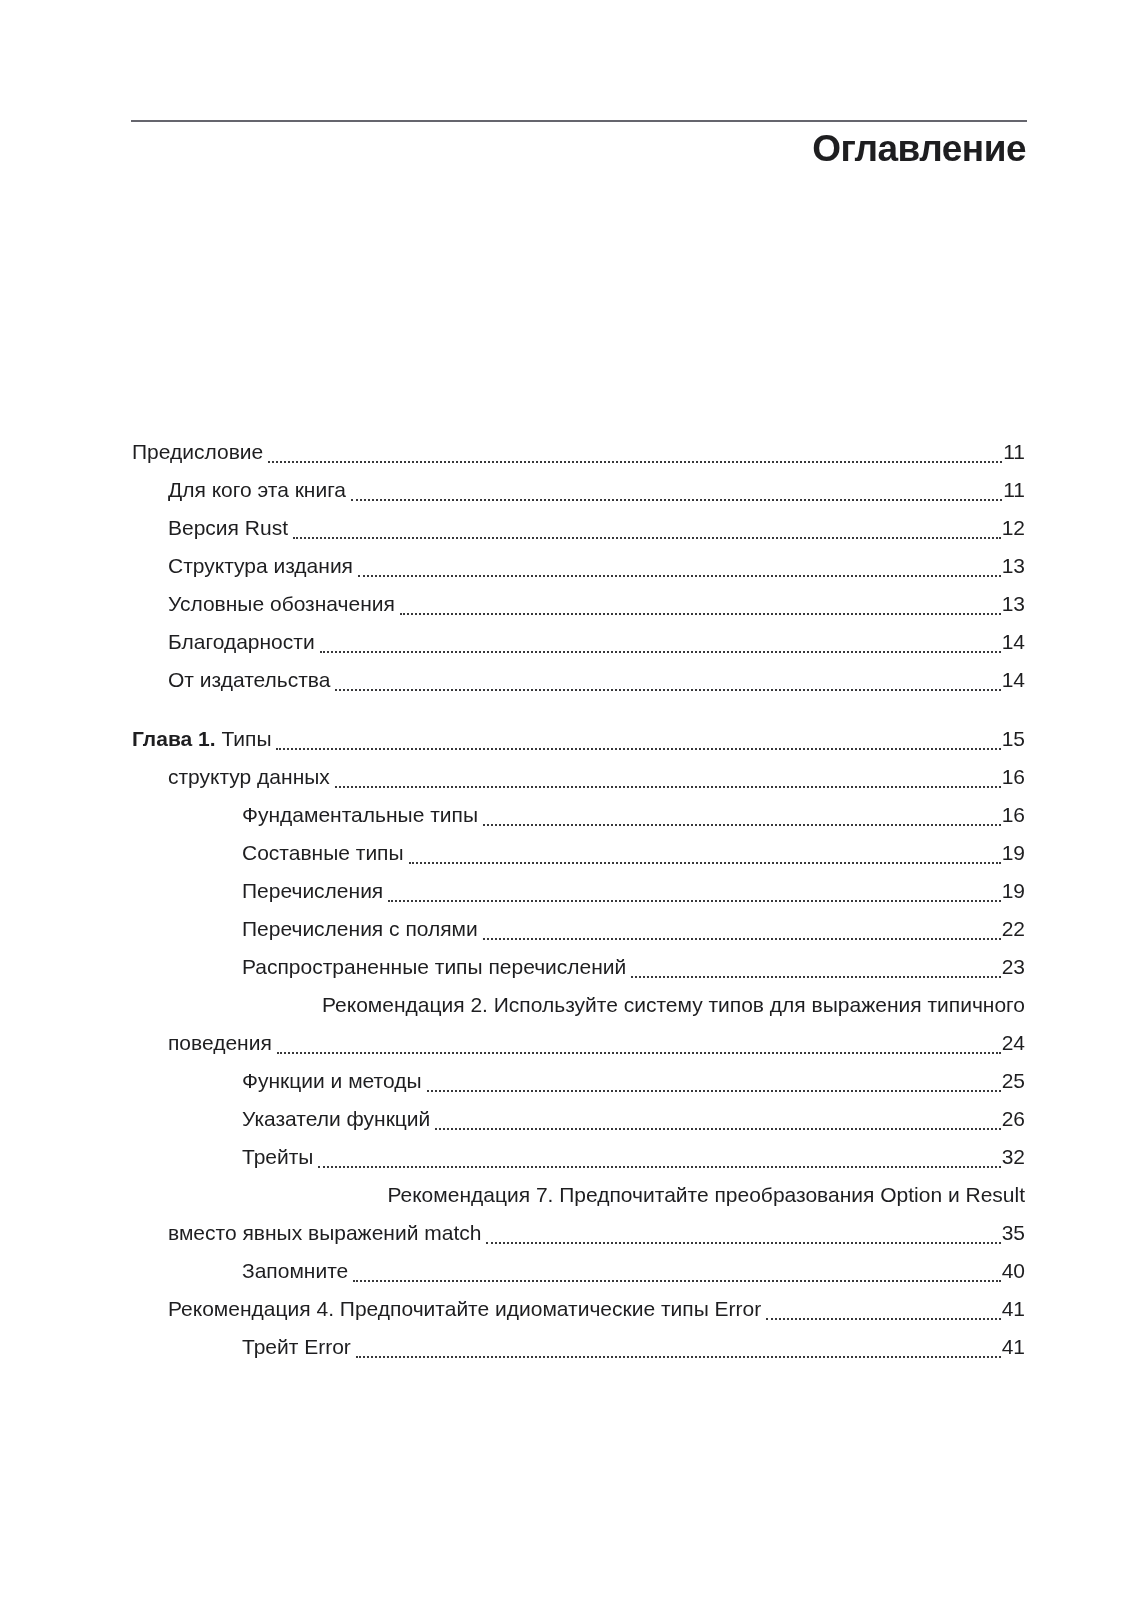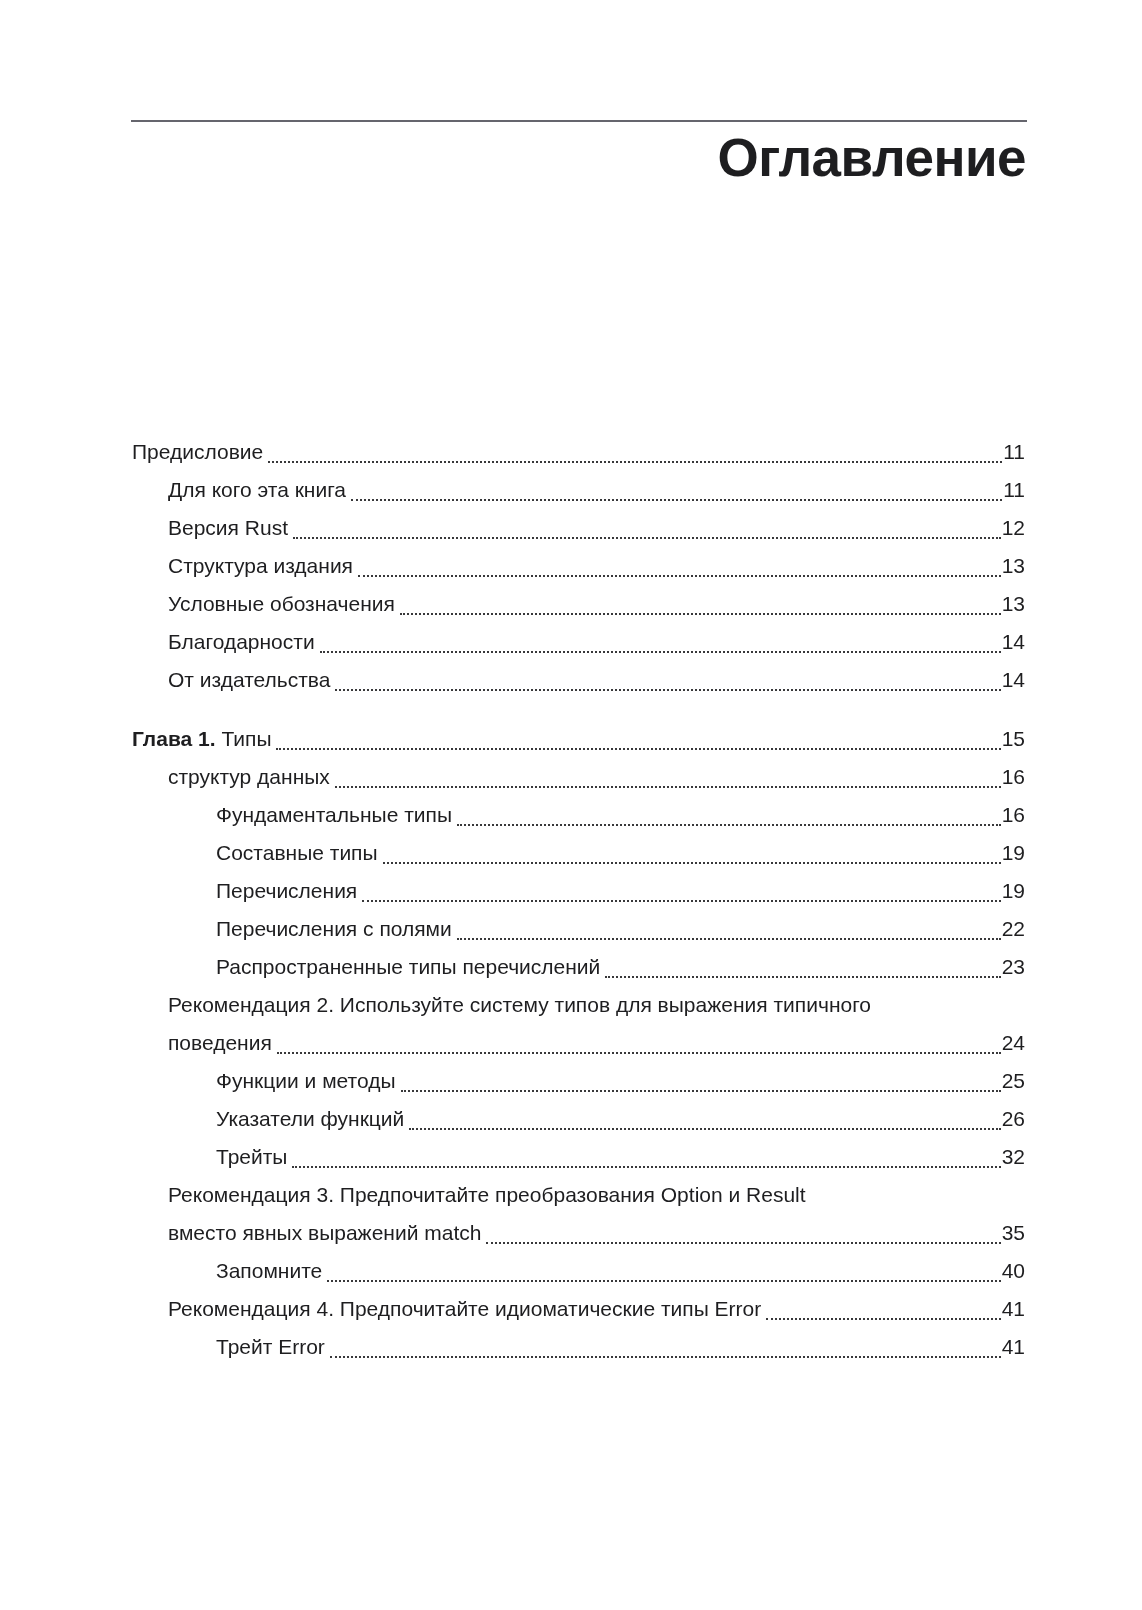--- a/index.html
+++ b/index.html
@@ -18,21 +18,21 @@
     overflow:hidden;
   }
   .page-rule{
     position:absolute;
     left:131px;width:896px;top:120px;height:2.4px;
     background:var(--rule);
   }
   .page-title{
     position:absolute;
     top:128px;right:116px;
-    font-size:53px;
+    font-size:37px;
     font-weight:bold;
     letter-spacing:-0.5px;
     line-height:1.15;
     white-space:nowrap;
   }
   .toc{
     position:absolute;
     top:433px;left:132px;width:893px;
   }
   .toc-entry{margin:0;}
@@ -47,22 +47,22 @@
   .toc-label{flex:0 0 auto;}
   .toc-label .bold{font-weight:bold;}
   .toc-leader{
     flex:1 1 auto;
     min-width:18px;
     border-bottom:2.3px dotted var(--leader);
     align-self:flex-end;
     margin:0 1px 8px 5px;
   }
   .toc-page{flex:0 0 auto;}
-  .indent-1{margin-left:36px;}
-  .indent-2{margin-left:84px;}
+  .indent-1{margin-left:36px;justify-content:flex-end;}
+  .indent-2{margin-left:110px;}
 </style>
 </head>
 <body>
 
 <div class="page-rule"></div>
 <div class="page-title">Оглавление</div>
 <div class="toc">
     <div class="toc-entry">
       <div class="toc-line">
         <span class="toc-label">Предисловие</span>
@@ -187,21 +187,21 @@
     </div>
     <div class="toc-entry">
       <div class="toc-line indent-2">
         <span class="toc-label">Трейты</span>
         <span class="toc-leader"></span>
         <span class="toc-page">32</span>
       </div>
     </div>
     <div class="toc-entry">
       <div class="toc-line indent-1">
-        <span class="toc-label">Рекомендация 3. Предпочитайте преобразования Option и Result</span>
+        <span class="toc-label">Рекомендация 7. Предпочитайте преобразования Option и Result</span>
       </div>
       <div class="toc-line indent-1">
         <span class="toc-label">вместо явных выражений match</span>
         <span class="toc-leader"></span>
         <span class="toc-page">35</span>
       </div>
     </div>
     <div class="toc-entry">
       <div class="toc-line indent-2">
         <span class="toc-label">Запомните</span>

